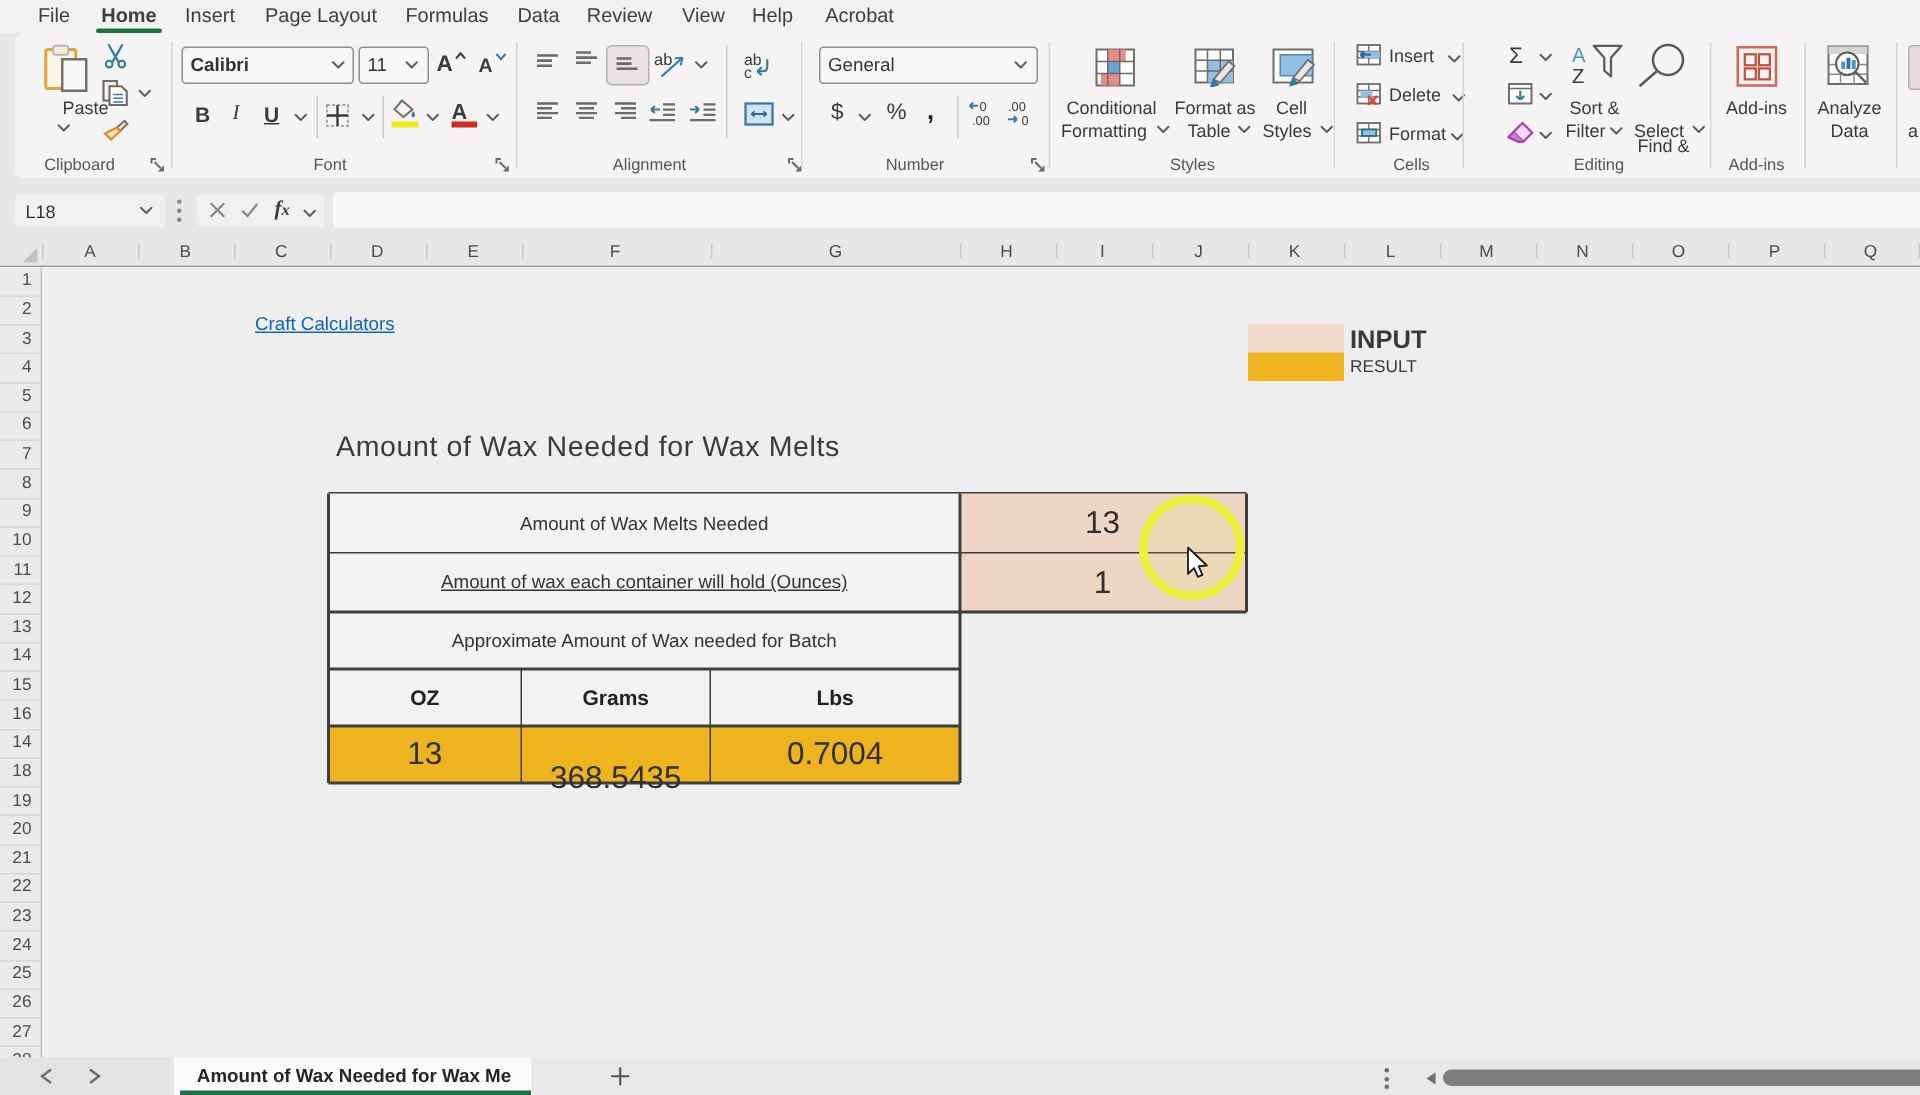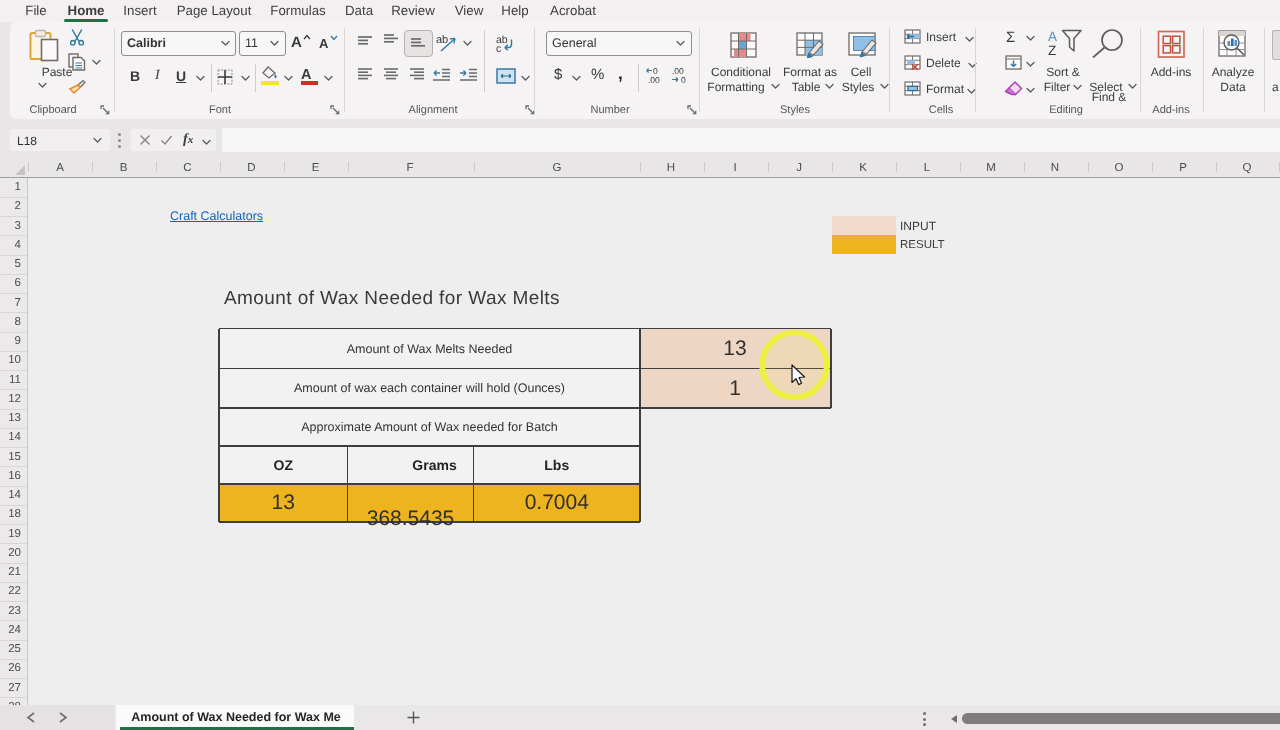--- a/index.html
+++ b/index.html
@@ -452,43 +452,43 @@
 <div class="abs " style="left:0px;top:658.75px;width:27px;height:1px;background:#d8d6d6;"></div>
 <div class="abs" style="left:0;top:639.5px;width:21px;height:19.25px;font-size:11.5px;color:#4c4c4c;display:flex;align-items:center;justify-content:flex-end;">25</div>
 <div class="abs " style="left:0px;top:678.0px;width:27px;height:1px;background:#d8d6d6;"></div>
 <div class="abs" style="left:0;top:658.8px;width:21px;height:19.25px;font-size:11.5px;color:#4c4c4c;display:flex;align-items:center;justify-content:flex-end;">26</div>
 <div class="abs " style="left:0px;top:697.25px;width:27px;height:1px;background:#d8d6d6;"></div>
 <div class="abs" style="left:0;top:678.0px;width:21px;height:19.25px;font-size:11.5px;color:#4c4c4c;display:flex;align-items:center;justify-content:flex-end;">27</div>
 <div class="abs" style="left:0;top:697.2px;width:21px;height:19.25px;font-size:11.5px;color:#4c4c4c;display:flex;align-items:center;justify-content:flex-end;">28</div>
 <div class="abs " style="left:170px;top:209px;font-size:12.5px;line-height:14.5px;color:#0f63bd;font-weight:400;white-space:nowrap;"><a style="color:#0f63bd;text-decoration:underline;">Craft Calculators</a></div>
 <div class="abs " style="left:831.5px;top:215.5px;width:64px;height:19px;background:#f2dbca;"></div>
 <div class="abs " style="left:831.5px;top:234.5px;width:64px;height:19px;background:#edb41f;"></div>
-<div class="abs " style="left:900px;top:220px;font-size:12px;line-height:13.5px;color:#3a3a3a;font-weight:400;white-space:nowrap;">INPUT</div>
+<div class="abs " style="left:900px;top:220px;font-size:17px;line-height:13.5px;color:#3a3a3a;font-weight:700;white-space:nowrap;">INPUT</div>
 <div class="abs " style="left:900px;top:239px;font-size:11.5px;line-height:13.5px;color:#3a3a3a;font-weight:400;white-space:nowrap;">RESULT</div>
 <div class="abs " style="left:224px;top:288px;font-size:19px;line-height:21px;color:#3a3a3a;font-weight:400;white-space:nowrap;letter-spacing:0.42px;">Amount of Wax Needed for Wax Melts</div>
 <div class="abs " style="left:219px;top:328.5px;width:421px;height:117.5px;background:#f3f2f2;"></div>
 <div class="abs " style="left:219px;top:446px;width:421px;height:38px;background:#f3f2f2;"></div>
 <div class="abs " style="left:640px;top:328.5px;width:191px;height:79.5px;background:#eed6c4;"></div>
 <div class="abs " style="left:219px;top:484px;width:421px;height:38px;background:#edb41f;"></div>
 <div class="abs " style="left:219px;top:327.75px;width:612px;height:1.5px;background:#3e3e3e;"></div>
 <div class="abs " style="left:219px;top:367.9px;width:612px;height:1.2px;background:#3e3e3e;"></div>
 <div class="abs " style="left:219px;top:407.4px;width:612px;height:1.2px;background:#3e3e3e;"></div>
 <div class="abs " style="left:219px;top:445.4px;width:421px;height:1.2px;background:#3e3e3e;"></div>
 <div class="abs " style="left:219px;top:483.4px;width:421px;height:1.2px;background:#3e3e3e;"></div>
 <div class="abs " style="left:219px;top:521.1px;width:421px;height:1.8px;background:#3e3e3e;"></div>
 <div class="abs " style="left:218.25px;top:328.5px;width:1.5px;height:193.5px;background:#3e3e3e;"></div>
 <div class="abs " style="left:639.3px;top:328.5px;width:1.4px;height:193.5px;background:#3e3e3e;"></div>
 <div class="abs " style="left:830.25px;top:328.5px;width:1.5px;height:79.5px;background:#3e3e3e;"></div>
 <div class="abs " style="left:346.9px;top:446px;width:1.2px;height:76px;background:#3e3e3e;"></div>
 <div class="abs " style="left:472.9px;top:446px;width:1.2px;height:76px;background:#3e3e3e;"></div>
 <div class="abs" style="left:429.5px;top:348.5px;transform:translate(-50%,-50%);font-size:12.5px;color:#333;font-weight:400;white-space:nowrap;">Amount of Wax Melts Needed</div>
-<div class="abs" style="left:429.5px;top:388.25px;transform:translate(-50%,-50%);font-size:12.5px;color:#333;font-weight:400;white-space:nowrap;">Amount of wax each container will hold (Ounces)</div>
+<div class="abs" style="left:429.5px;top:388.25px;transform:translate(-50%,-50%);font-size:12.5px;color:#333;font-weight:400;white-space:nowrap;text-decoration:underline;">Amount of wax each container will hold (Ounces)</div>
 <div class="abs" style="left:429.5px;top:427.0px;transform:translate(-50%,-50%);font-size:12.5px;color:#333;font-weight:400;white-space:nowrap;">Approximate Amount of Wax needed for Batch</div>
 <div class="abs" style="left:283.25px;top:465.0px;transform:translate(-50%,-50%);font-size:14px;color:#222;font-weight:700;white-space:nowrap;">OZ</div>
-<div class="abs" style="left:410.5px;top:465.0px;transform:translate(-50%,-50%);font-size:14px;color:#222;font-weight:700;white-space:nowrap;margin-left:24px;">Grams</div>
+<div class="abs" style="left:410.5px;top:465.0px;transform:translate(-50%,-50%);font-size:14px;color:#222;font-weight:700;white-space:nowrap;">Grams</div>
 <div class="abs" style="left:556.75px;top:465.0px;transform:translate(-50%,-50%);font-size:14px;color:#222;font-weight:700;white-space:nowrap;">Lbs</div>
 <div class="abs" style="left:735px;top:348.5px;transform:translate(-50%,-50%);font-size:21px;color:#2f2f2f;font-weight:400;white-space:nowrap;">13</div>
 <div class="abs" style="left:735px;top:389.25px;transform:translate(-50%,-50%);font-size:21px;color:#2f2f2f;font-weight:400;white-space:nowrap;">1</div>
 <div class="abs" style="left:283.25px;top:503.0px;transform:translate(-50%,-50%);font-size:21px;color:#2f2f2f;font-weight:400;white-space:nowrap;">13</div>
 <div class="abs" style="left:410.5px;top:519px;transform:translate(-50%,-50%);font-size:21px;color:#2f2f2f;font-weight:400;white-space:nowrap;">368.5435</div>
 <div class="abs" style="left:556.75px;top:503.0px;transform:translate(-50%,-50%);font-size:21px;color:#2f2f2f;font-weight:400;white-space:nowrap;">0.7004</div>
 <svg class="abs" style="left:757px;top:327px" width="76" height="76" viewBox="0 0 76 76">
     <circle cx="37.5" cy="38" r="32.3" fill="rgba(242,240,80,0.10)" stroke="#eef041" stroke-width="5.8"></circle>
   </svg>
 <svg class="abs" style="left:791px;top:364px" width="17" height="24" viewBox="0 0 17 24">

